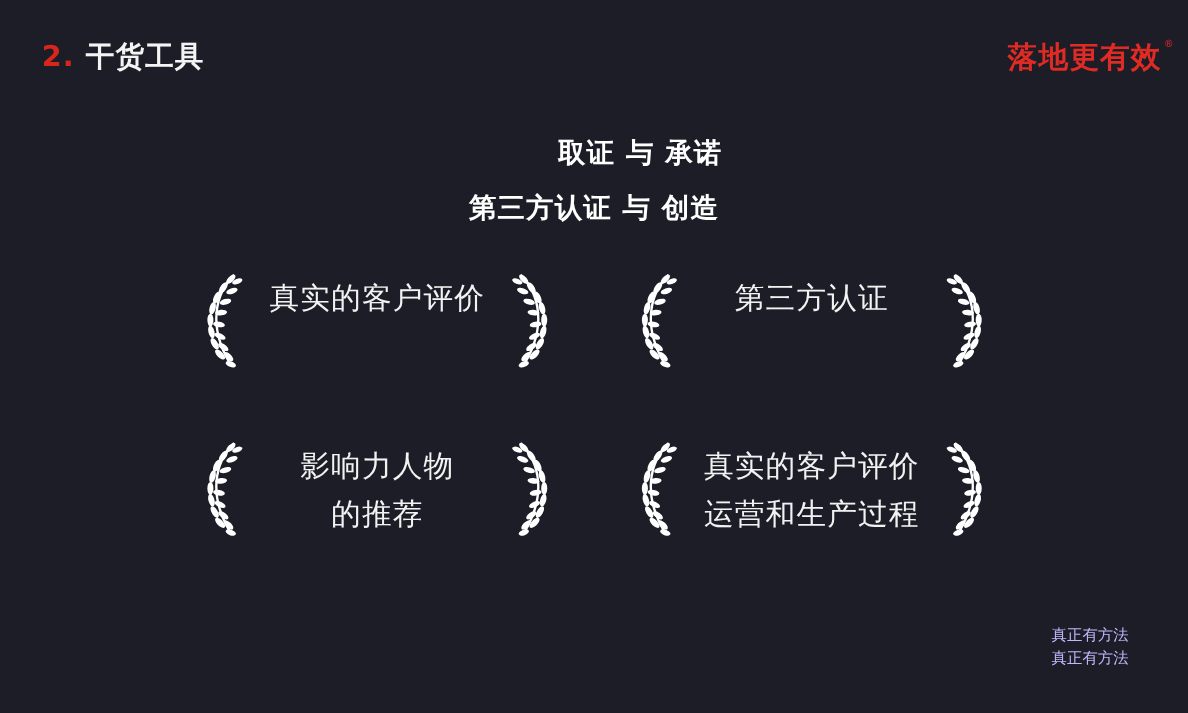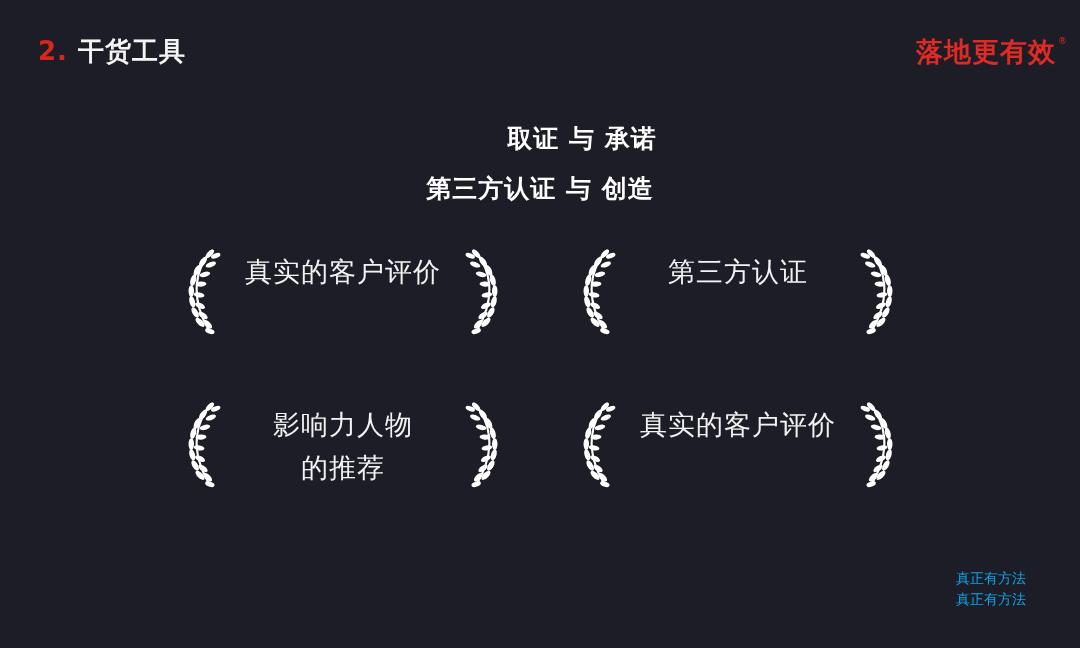--- a/index.html
+++ b/index.html
@@ -91,21 +91,21 @@
     #award-1 { left: 183px; top: 240px; }
     #award-2 { left: 578px; top: 240px; }
     #award-3 { left: 183px; top: 393px; }
     #award-4 { left: 578px; top: 393px; }
     .slogan {
       position: absolute;
       left: 956px;
       top: 568px;
       font-size: 14px;
       line-height: 21px;
-      color: #0ea5e9;
+      color: #c4b5fd;
     }
     .slogan span { display: block; }
   </style>
 </head>
 <body>
 
 <svg width="0" height="0" style="position:absolute">
   <defs>
     <g id="laurel-shape">
       <path d="M30 4 C 12 22, 6 52, 26 86" stroke="#ffffff" stroke-width="2.2" fill="none"></path>
@@ -181,20 +181,21 @@
       <use href="#laurel-shape"></use>
     </svg>
 </div>
 
 <div class="award" id="award-4">
   <svg class="laurel left" viewBox="0 0 40 92">
       <use href="#laurel-shape"></use>
     </svg>
   <div class="award-text">
     <span>真实的客户评价</span>
+    <span>运营和生产过程</span>
   </div>
   <svg class="laurel right" viewBox="0 0 40 92">
       <use href="#laurel-shape"></use>
     </svg>
 </div>
 
 <div class="slogan">
   <span>真正有方法</span>
   <span>真正有方法</span>
 </div>

